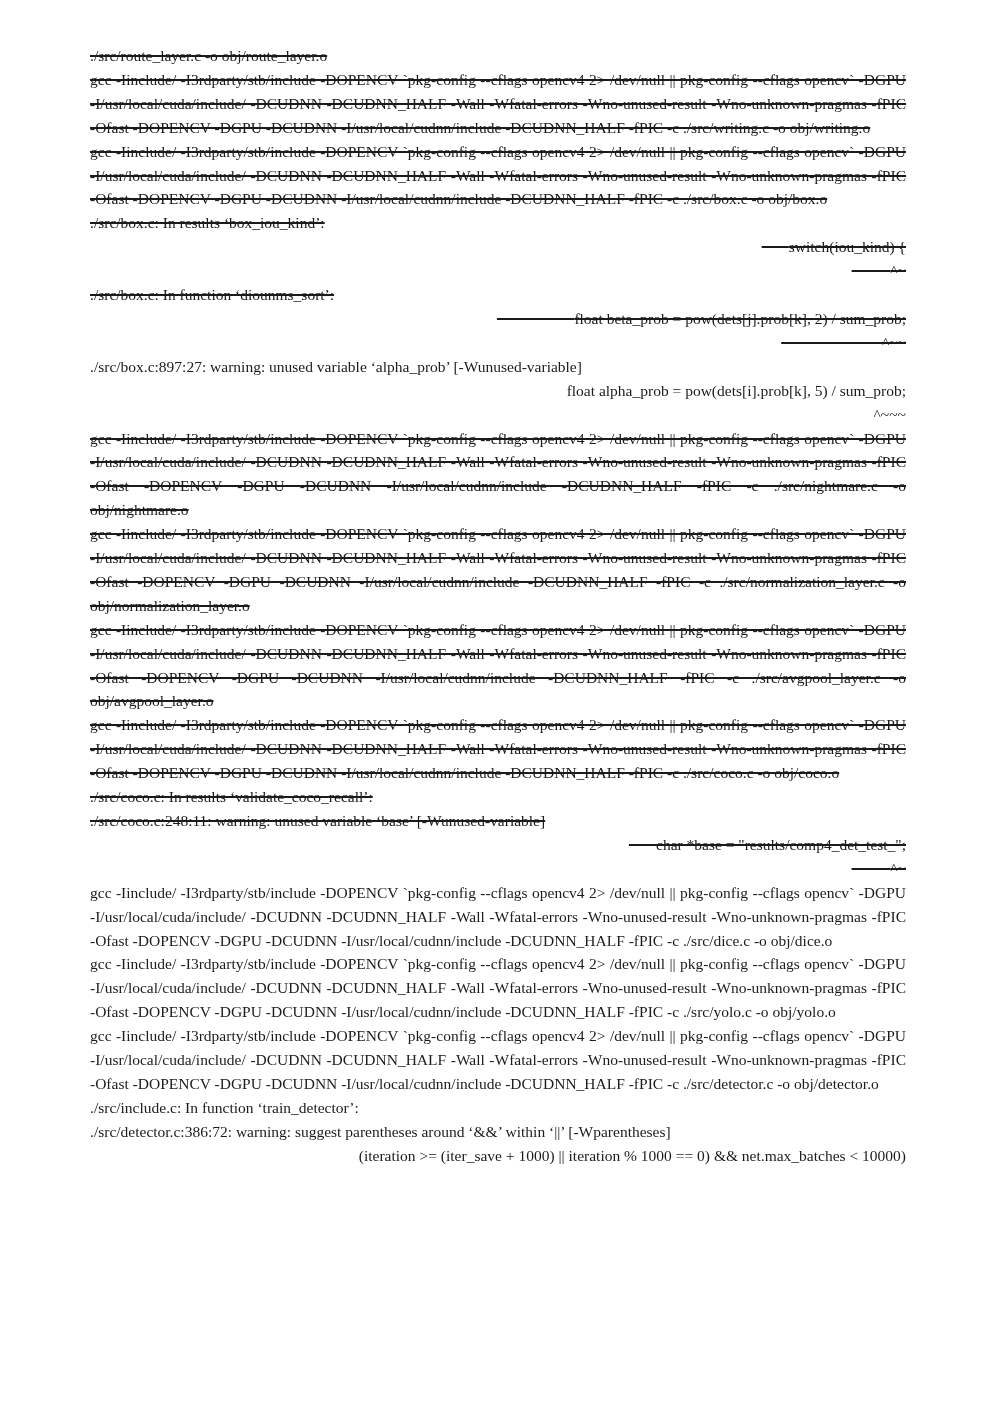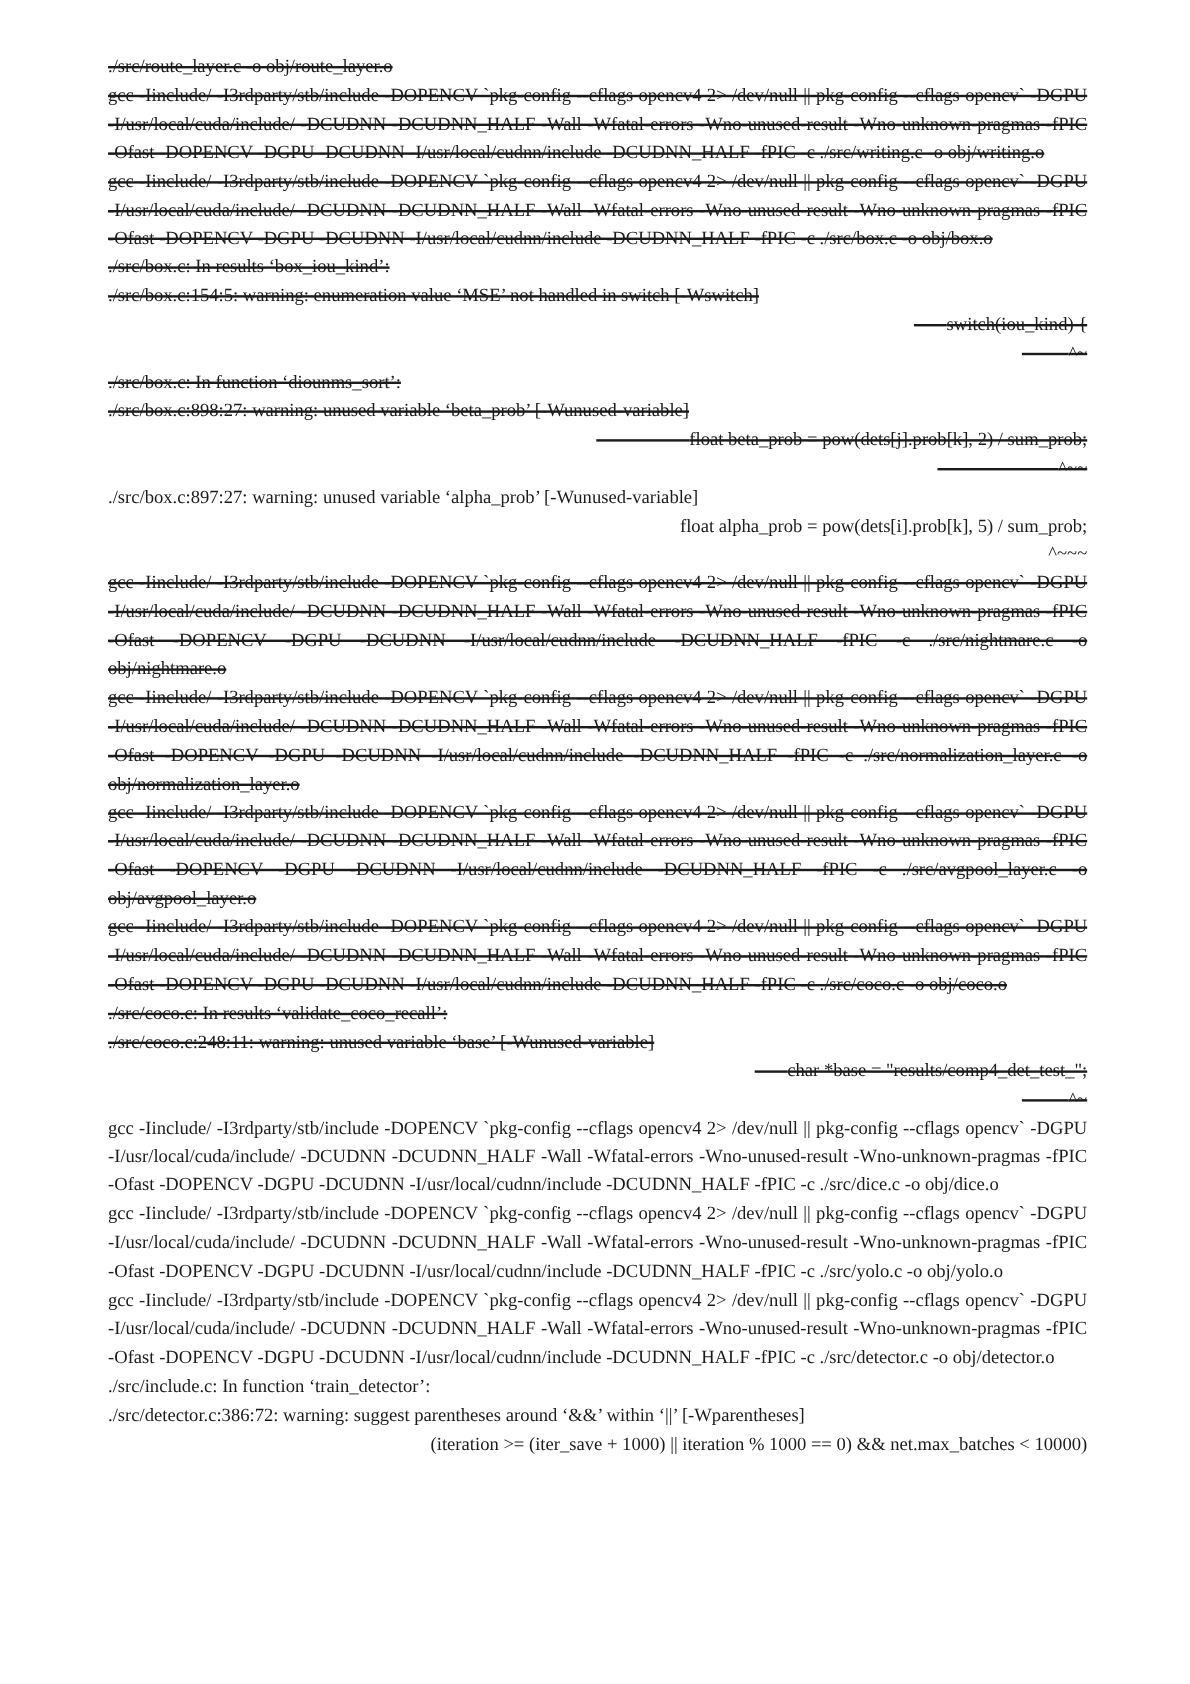--- a/index.html
+++ b/index.html
@@ -42,25 +42,23 @@
 </style>
 </head>
 <body>
 
 <div class="page" style="background: rgb(255, 255, 255);">
   <div class="content" style="color: rgb(27, 27, 27);">
       <div class="line plain struck">./src/route_layer.c -o obj/route_layer.o</div>
       <div class="line justify struck">gcc -Iinclude/ -I3rdparty/stb/include -DOPENCV `pkg-config --cflags opencv4 2&gt; /dev/null || pkg-config --cflags opencv` -DGPU -I/usr/local/cuda/include/ -DCUDNN -DCUDNN_HALF -Wall -Wfatal-errors -Wno-unused-result -Wno-unknown-pragmas -fPIC -Ofast -DOPENCV -DGPU -DCUDNN -I/usr/local/cudnn/include -DCUDNN_HALF -fPIC -c ./src/writing.c -o obj/writing.o</div>
       <div class="line justify struck">gcc -Iinclude/ -I3rdparty/stb/include -DOPENCV `pkg-config --cflags opencv4 2&gt; /dev/null || pkg-config --cflags opencv` -DGPU -I/usr/local/cuda/include/ -DCUDNN -DCUDNN_HALF -Wall -Wfatal-errors -Wno-unused-result -Wno-unknown-pragmas -fPIC -Ofast -DOPENCV -DGPU -DCUDNN -I/usr/local/cudnn/include -DCUDNN_HALF -fPIC -c ./src/box.c -o obj/box.o</div>
       <div class="line plain struck">./src/box.c: In results ‘box_iou_kind’:</div>
-      <div class="line plain struck">./src/box.c:154:5: warning: enumeration value ‘MSE’ not handled in switch [-Wswitch]</div>
       <div class="line code struck">       switch(iou_kind) {</div>
       <div class="line code struck">          ^~</div>
       <div class="line plain struck">./src/box.c: In function ‘diounms_sort’:</div>
-      <div class="line plain struck">./src/box.c:898:27: warning: unused variable ‘beta_prob’ [-Wunused-variable]</div>
       <div class="line code struck">                    float beta_prob = pow(dets[j].prob[k], 2) / sum_prob;</div>
       <div class="line code struck">                          ^~~</div>
       <div class="line plain">./src/box.c:897:27: warning: unused variable ‘alpha_prob’ [-Wunused-variable]</div>
       <div class="line code">                    float alpha_prob = pow(dets[i].prob[k], 5) / sum_prob;</div>
       <div class="line code">                          ^~~~</div>
       <div class="line justify struck">gcc -Iinclude/ -I3rdparty/stb/include -DOPENCV `pkg-config --cflags opencv4 2&gt; /dev/null || pkg-config --cflags opencv` -DGPU -I/usr/local/cuda/include/ -DCUDNN -DCUDNN_HALF -Wall -Wfatal-errors -Wno-unused-result -Wno-unknown-pragmas -fPIC -Ofast -DOPENCV -DGPU -DCUDNN -I/usr/local/cudnn/include -DCUDNN_HALF -fPIC -c ./src/nightmare.c -o obj/nightmare.o</div>
       <div class="line justify struck">gcc -Iinclude/ -I3rdparty/stb/include -DOPENCV `pkg-config --cflags opencv4 2&gt; /dev/null || pkg-config --cflags opencv` -DGPU -I/usr/local/cuda/include/ -DCUDNN -DCUDNN_HALF -Wall -Wfatal-errors -Wno-unused-result -Wno-unknown-pragmas -fPIC -Ofast -DOPENCV -DGPU -DCUDNN -I/usr/local/cudnn/include -DCUDNN_HALF -fPIC -c ./src/normalization_layer.c -o obj/normalization_layer.o</div>
       <div class="line justify struck">gcc -Iinclude/ -I3rdparty/stb/include -DOPENCV `pkg-config --cflags opencv4 2&gt; /dev/null || pkg-config --cflags opencv` -DGPU -I/usr/local/cuda/include/ -DCUDNN -DCUDNN_HALF -Wall -Wfatal-errors -Wno-unused-result -Wno-unknown-pragmas -fPIC -Ofast -DOPENCV -DGPU -DCUDNN -I/usr/local/cudnn/include -DCUDNN_HALF -fPIC -c ./src/avgpool_layer.c -o obj/avgpool_layer.o</div>
       <div class="line justify struck">gcc -Iinclude/ -I3rdparty/stb/include -DOPENCV `pkg-config --cflags opencv4 2&gt; /dev/null || pkg-config --cflags opencv` -DGPU -I/usr/local/cuda/include/ -DCUDNN -DCUDNN_HALF -Wall -Wfatal-errors -Wno-unused-result -Wno-unknown-pragmas -fPIC -Ofast -DOPENCV -DGPU -DCUDNN -I/usr/local/cudnn/include -DCUDNN_HALF -fPIC -c ./src/coco.c -o obj/coco.o</div>
       <div class="line plain struck">./src/coco.c: In results ‘validate_coco_recall’:</div>

